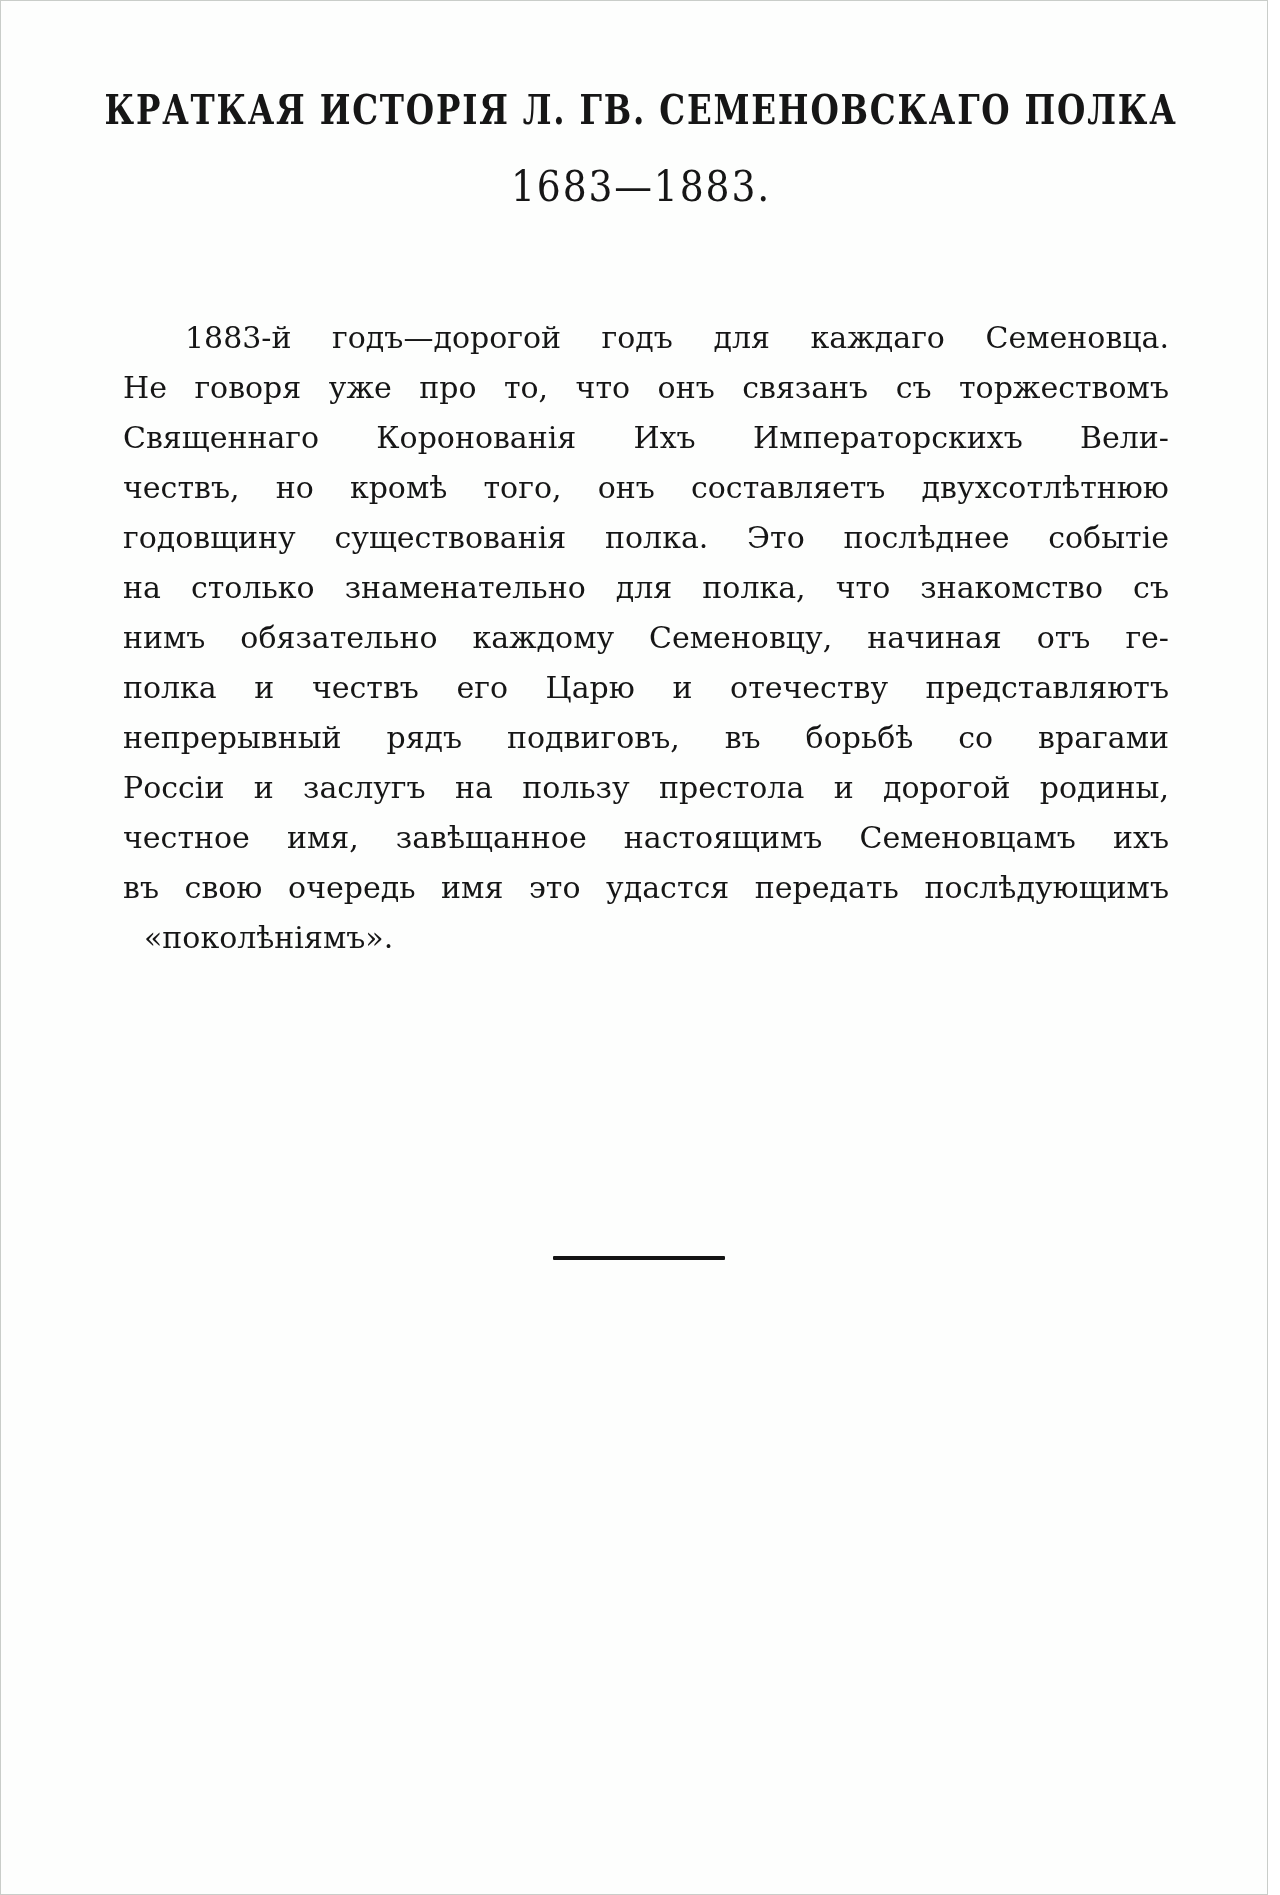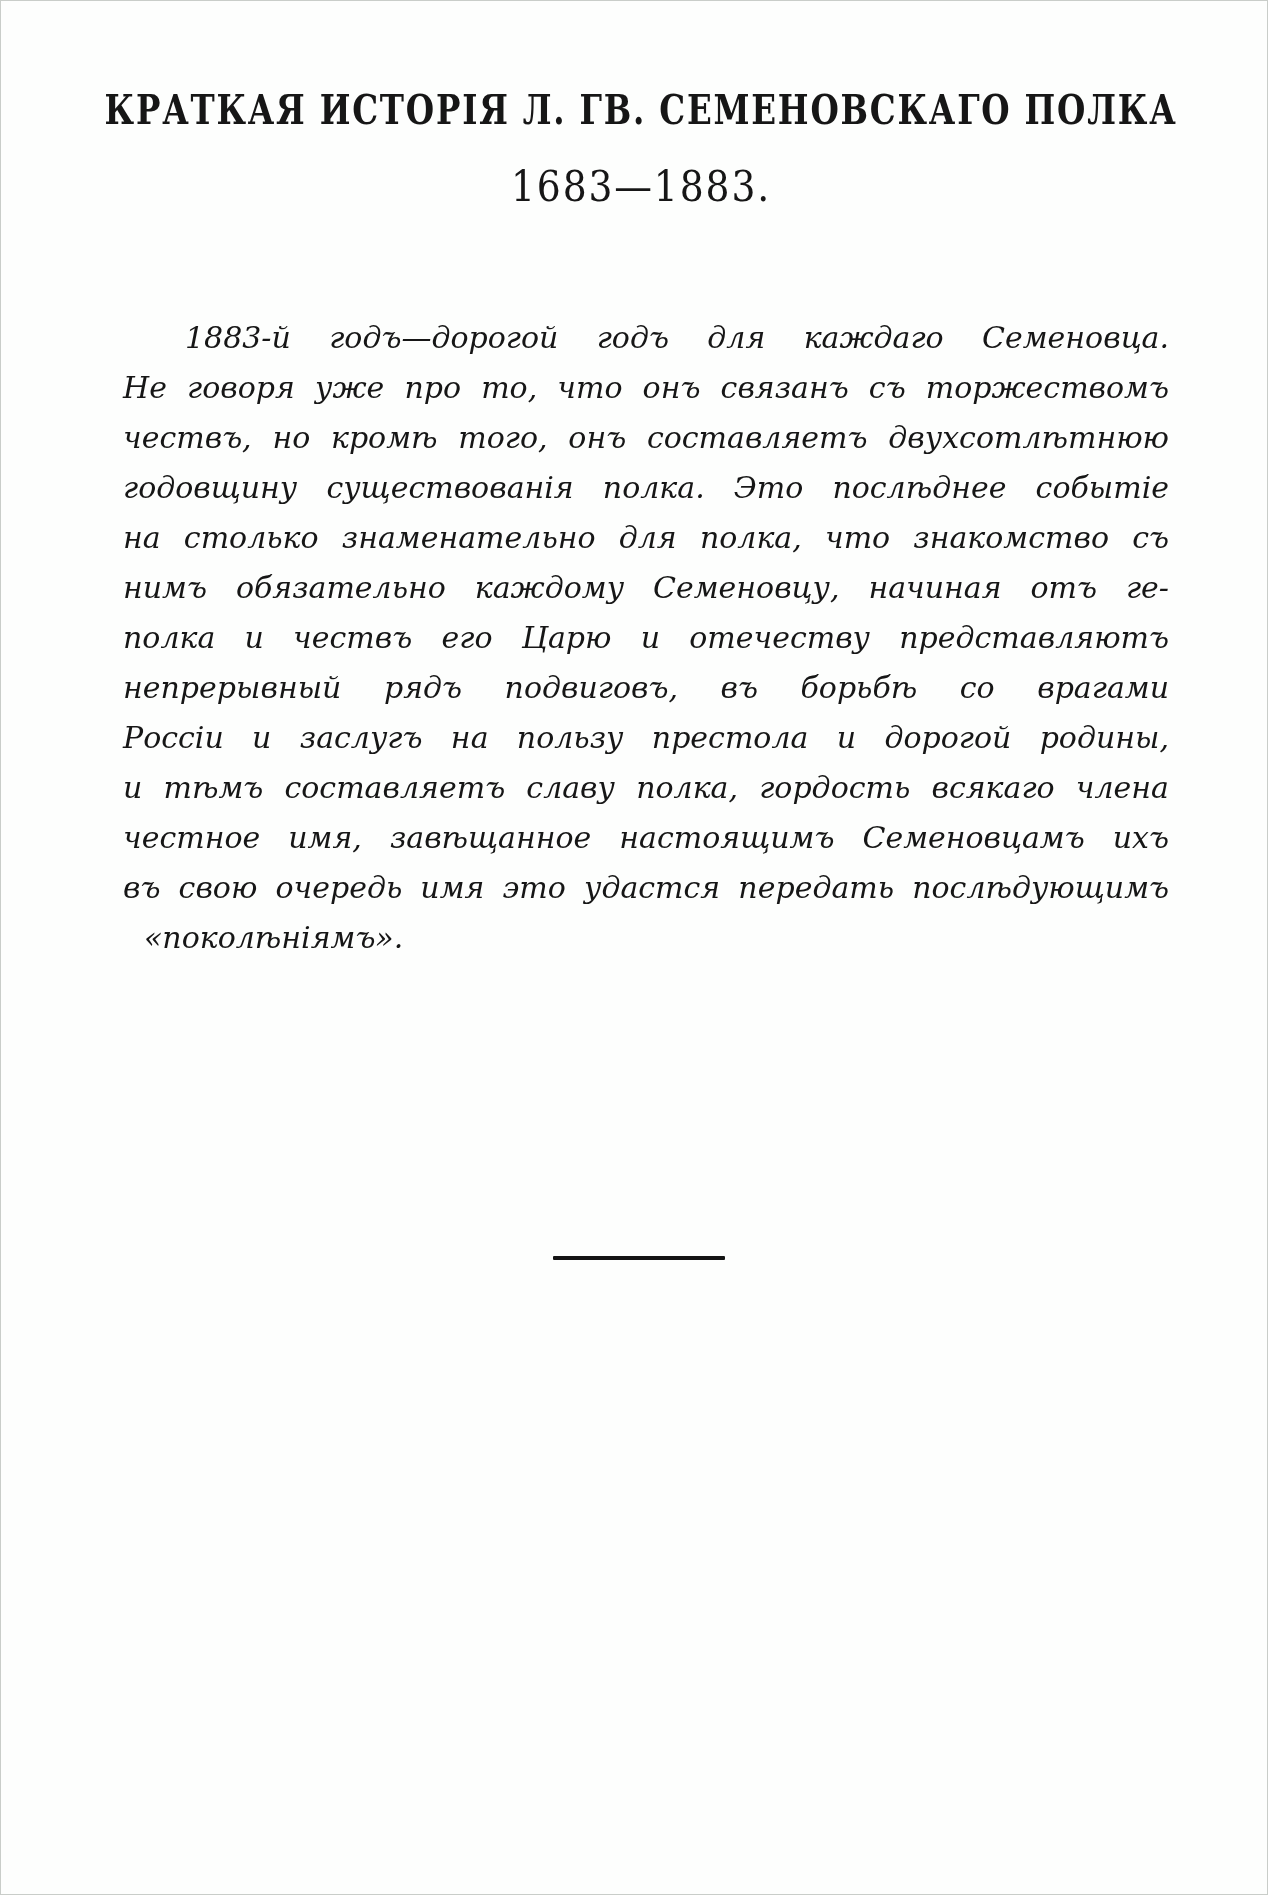--- a/index.html
+++ b/index.html
@@ -46,21 +46,20 @@
     width: 1046px;
     font-size: 30px;
     font-weight: 500;
   }
   .line {
     height: 50px;
     line-height: 50px;
     text-align: justify;
     text-align-last: justify;
     word-spacing: 2px;
-    font-style: italic;
   }
   .line.first-line {
     padding-left: 62px;
   }
   .line.last-line {
     text-align-last: left;
     padding-left: 6px;
     margin-left: 15px;
   }
   .divider {
@@ -78,28 +77,28 @@
 
 <div class="page">
 
   <h1 class="title">КРАТКАЯ ИСТОРІЯ Л. ГВ. СЕМЕНОВСКАГО ПОЛКА</h1>
 
   <div class="date-range">1683—1883.</div>
 
   <div class="paragraph">
       <div class="line first-line">1883-й годъ—дорогой годъ для каждаго Семеновца.</div>
       <div class="line">Не говоря уже про то, что онъ связанъ съ торжествомъ</div>
+      <div class="line">Священнаго Коронованія Ихъ Императорскихъ Вели-</div>
       <div class="line">чествъ, но кромѣ того, онъ составляетъ двухсотлѣтнюю</div>
       <div class="line">годовщину существованія полка. Это послѣднее событіе</div>
       <div class="line">на столько знаменательно для полка, что знакомство съ</div>
       <div class="line">нимъ обязательно каждому Семеновцу, начиная отъ ге-</div>
       <div class="line">полка и чествъ его Царю и отечеству представляютъ</div>
       <div class="line">непрерывный рядъ подвиговъ, въ борьбѣ со врагами</div>
       <div class="line">Россіи и заслугъ на пользу престола и дорогой родины,</div>
-      <div class="line">и тѣмъ составляетъ славу полка, гордость всякаго члена</div>
       <div class="line">честное имя, завѣщанное настоящимъ Семеновцамъ ихъ</div>
       <div class="line">въ свою очередь имя это удастся передать послѣдующимъ</div>
       <div class="line last-line">«поколѣніямъ».</div>
     </div>
 
   <div class="divider"></div>
 
 </div>
 
 </body></html>

